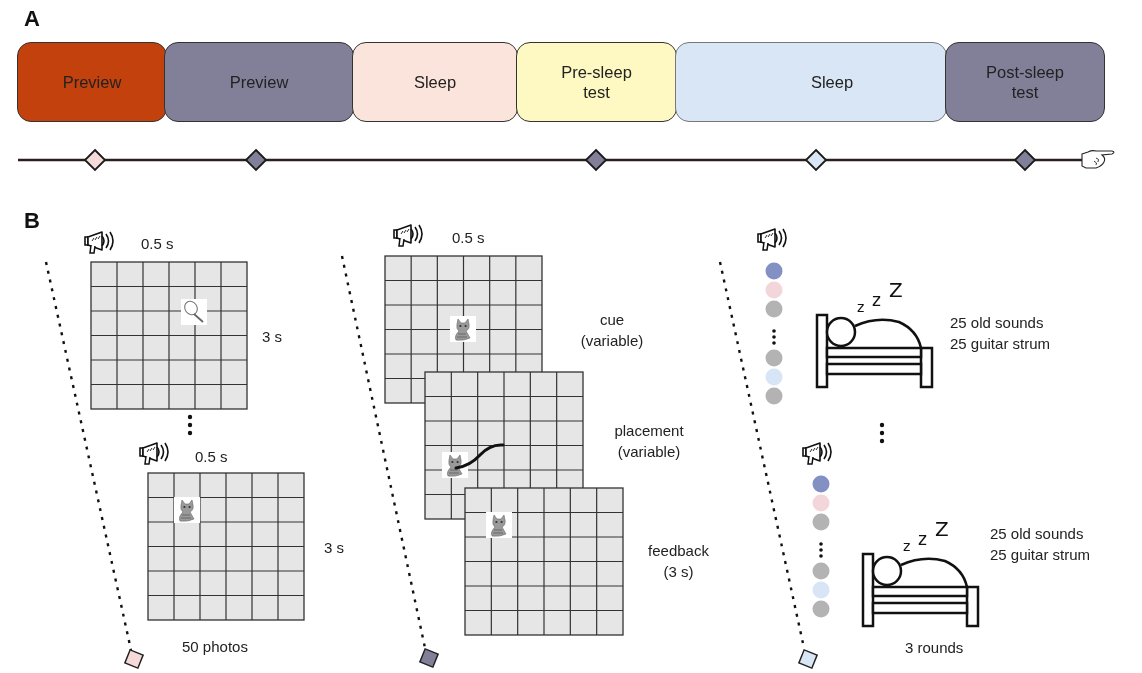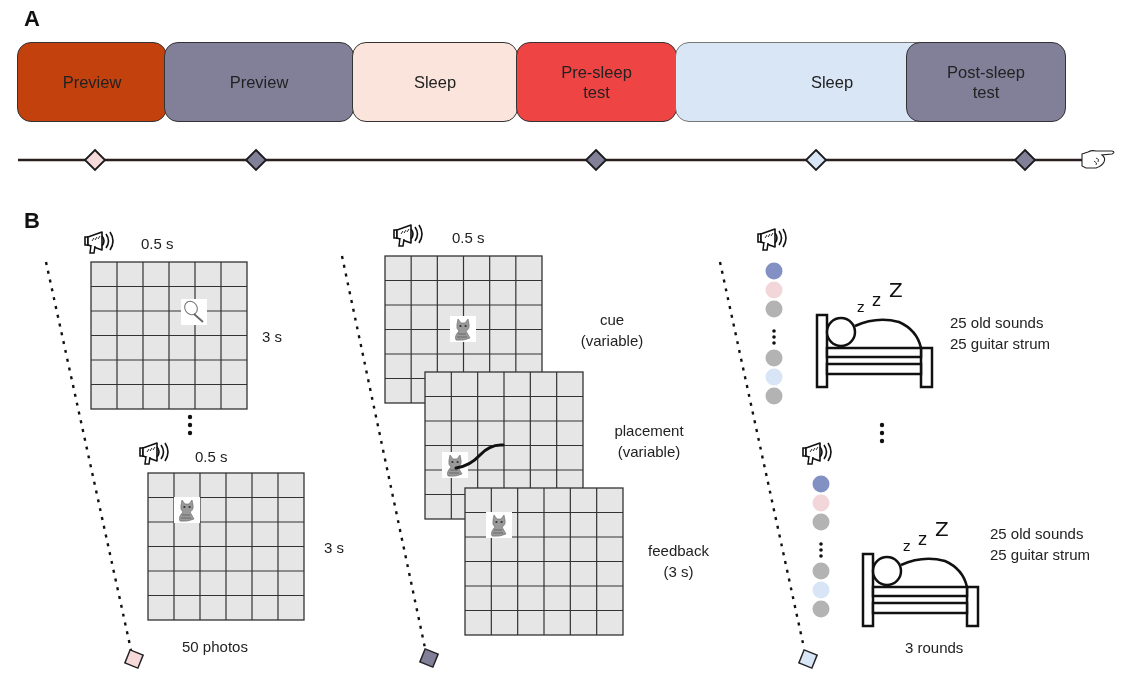--- a/index.html
+++ b/index.html
@@ -17,24 +17,24 @@
 </style>
 </head>
 <body>
 
 <div class="abs panel-label" style="left:24px; top:6px;">A</div>
 <div class="abs panel-label" style="left:24px; top:208px;">B</div>
 
 <div class="phase" style="left: 17px; width: 150px; background: #c2410c;"><span>Preview</span></div>
 <div class="phase" style="left: 164px; width: 190px; background: rgb(130, 127, 153);"><span>Preview</span></div>
 <div class="phase" style="left: 352px; width: 166px; background: rgb(250, 228, 219);"><span>Sleep</span></div>
-<div class="phase" style="left: 516px; width: 161px; background: #ef4444;"><span>Pre-sleep
+<div class="phase" style="left: 516px; width: 161px; background: #fef9c3;"><span>Pre-sleep
 test</span></div>
 <div class="phase sleep" style="left: 675px; width: 272px; background: rgb(217, 230, 245);"><span>Sleep</span></div>
-<div class="phase" style="left: 906px; width: 160px; background: rgb(130, 127, 153);"><span>Post-sleep
+<div class="phase" style="left: 945px; width: 160px; background: rgb(130, 127, 153);"><span>Post-sleep
 test</span></div>
 
 <svg id="drawing" width="1142" height="673" viewBox="0 0 1142 673">
   <defs>
     <g id="megaphone">
       <path d="M4 4 L4 14 M1 5 L4 5 L4 13 L1 13 Z" fill="#fff" stroke="#111" stroke-width="1.6"></path>
       <path d="M4 5 L18 0 L18 18 L4 13 Z" fill="#fff" stroke="#111" stroke-width="1.6" stroke-linejoin="round"></path>
       <path d="M7 13 L6 21 L10 21 L11 14" fill="#fff" stroke="#111" stroke-width="1.5"></path>
       <path d="M8 9 l2 -3 M11 8 l2 -3 M14 7 l2 -3" stroke="#111" stroke-width="0.9"></path>
       <path d="M18 4 Q22 9 18 14" fill="none" stroke="#111" stroke-width="1.6"></path>

